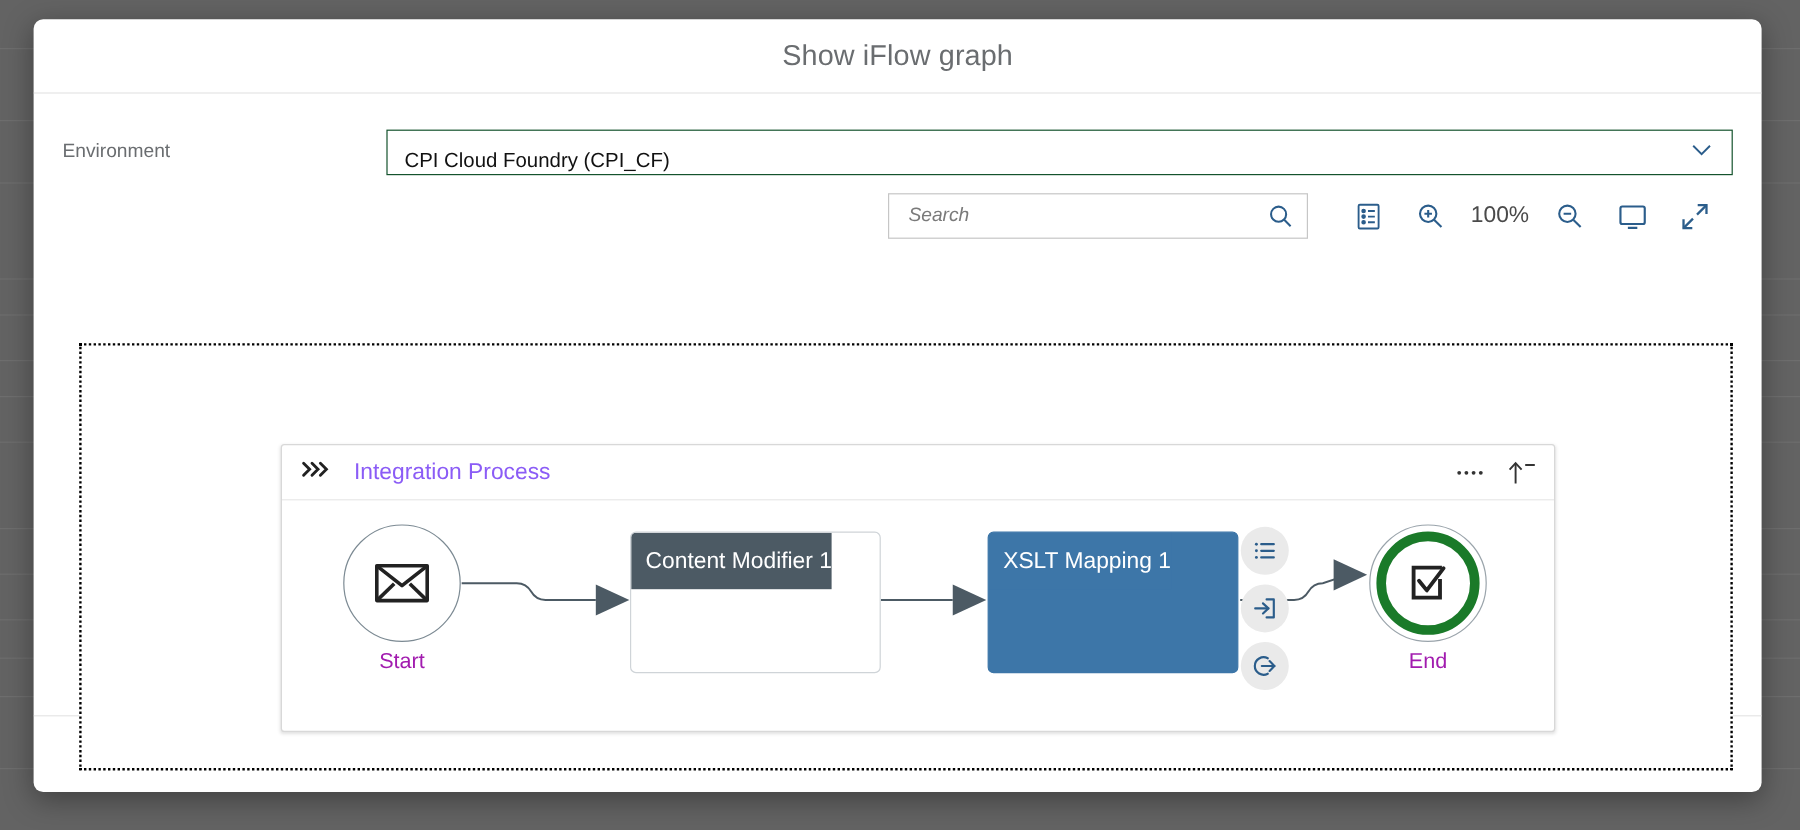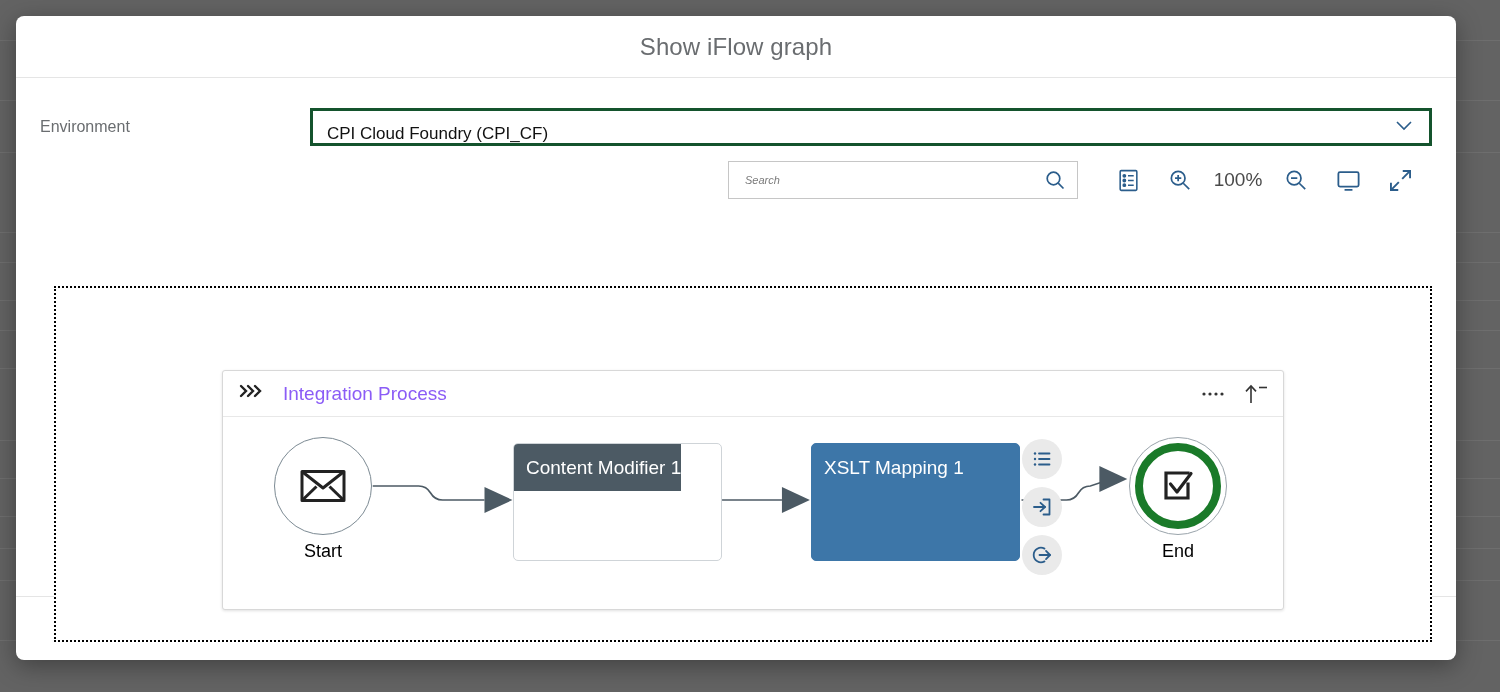--- a/index.html
+++ b/index.html
@@ -16,21 +16,21 @@
     background: #636363;
   }
   #backdrop .bgrow {
     position: absolute; left: 0; width: 100%;
     border-top: 1px solid #6e6e6e;
   }
 
   
   #dialog {
     position: absolute;
-    left: 16px; top: 16px;
+    left: 28px; top: 16px;
     width: 1440px; height: 644px;
     background: #ffffff;
     border-radius: 8px;
     box-shadow: 0 6px 24px rgba(0,0,0,.35);
     overflow: hidden;
     display: flex; flex-direction: column;
   }
 
   
   #dlg-header {
@@ -60,21 +60,21 @@
   }
   #env-label {
     width: 270px;
     font-size: 16px;
     color: #6a6d70;
     padding-left: 0;
   }
   #env-select {
     flex: 1 1 auto;
     height: 38px;
-    border: 3px solid #14532d;
+    border: 1px solid #14532d;
     background: #fff;
     display: flex; align-items: center;
     padding: 14px 12px 0 14px;
     position: relative;
   }
   #env-value { font-size: 17px; color: #111; }
   #env-chevron {
     position: absolute; right: 14px; top: 50%;
     transform: translateY(-50%);
     color: #2b5d8b;
@@ -93,21 +93,21 @@
     border: 1px solid #c6c6c6;
     background: #fff;
     display: flex; align-items: center;
     padding: 0 10px 0 14px;
     margin-right: 24px;
   }
   #search-input {
     border: none; outline: none; background: transparent;
     flex: 1 1 auto;
     font-family: "Liberation Sans", sans-serif;
-    font-size: 11px; font-style: italic;
+    font-size: 16px; font-style: italic;
     color: #6a6d70;
   }
   #search-input::placeholder { color: #7a7a7a; font-style: italic; }
   .tb-btn {
     width: 52px; height: 38px;
     display: flex; align-items: center; justify-content: center;
     color: #2b5d8b;
     cursor: pointer;
   }
   #zoom-level {
@@ -150,21 +150,21 @@
     margin-left: auto;
     display: flex; align-items: center; gap: 16px;
     color: #333;
   }
 
   
   #flow { position: relative; height: 193px; }
 
   .node-label {
     position: absolute;
-    font-size: 18px; color: #000000;
+    font-size: 18px; color: #a21caf;
     text-align: center; width: 140px;
   }
 
   
   #start-node {
     position: absolute; left: 51px; top: 20px;
     width: 98px; height: 98px;
     border: 1px solid #7c8a93;
     border-radius: 50%;
     display: flex; align-items: center; justify-content: center;

